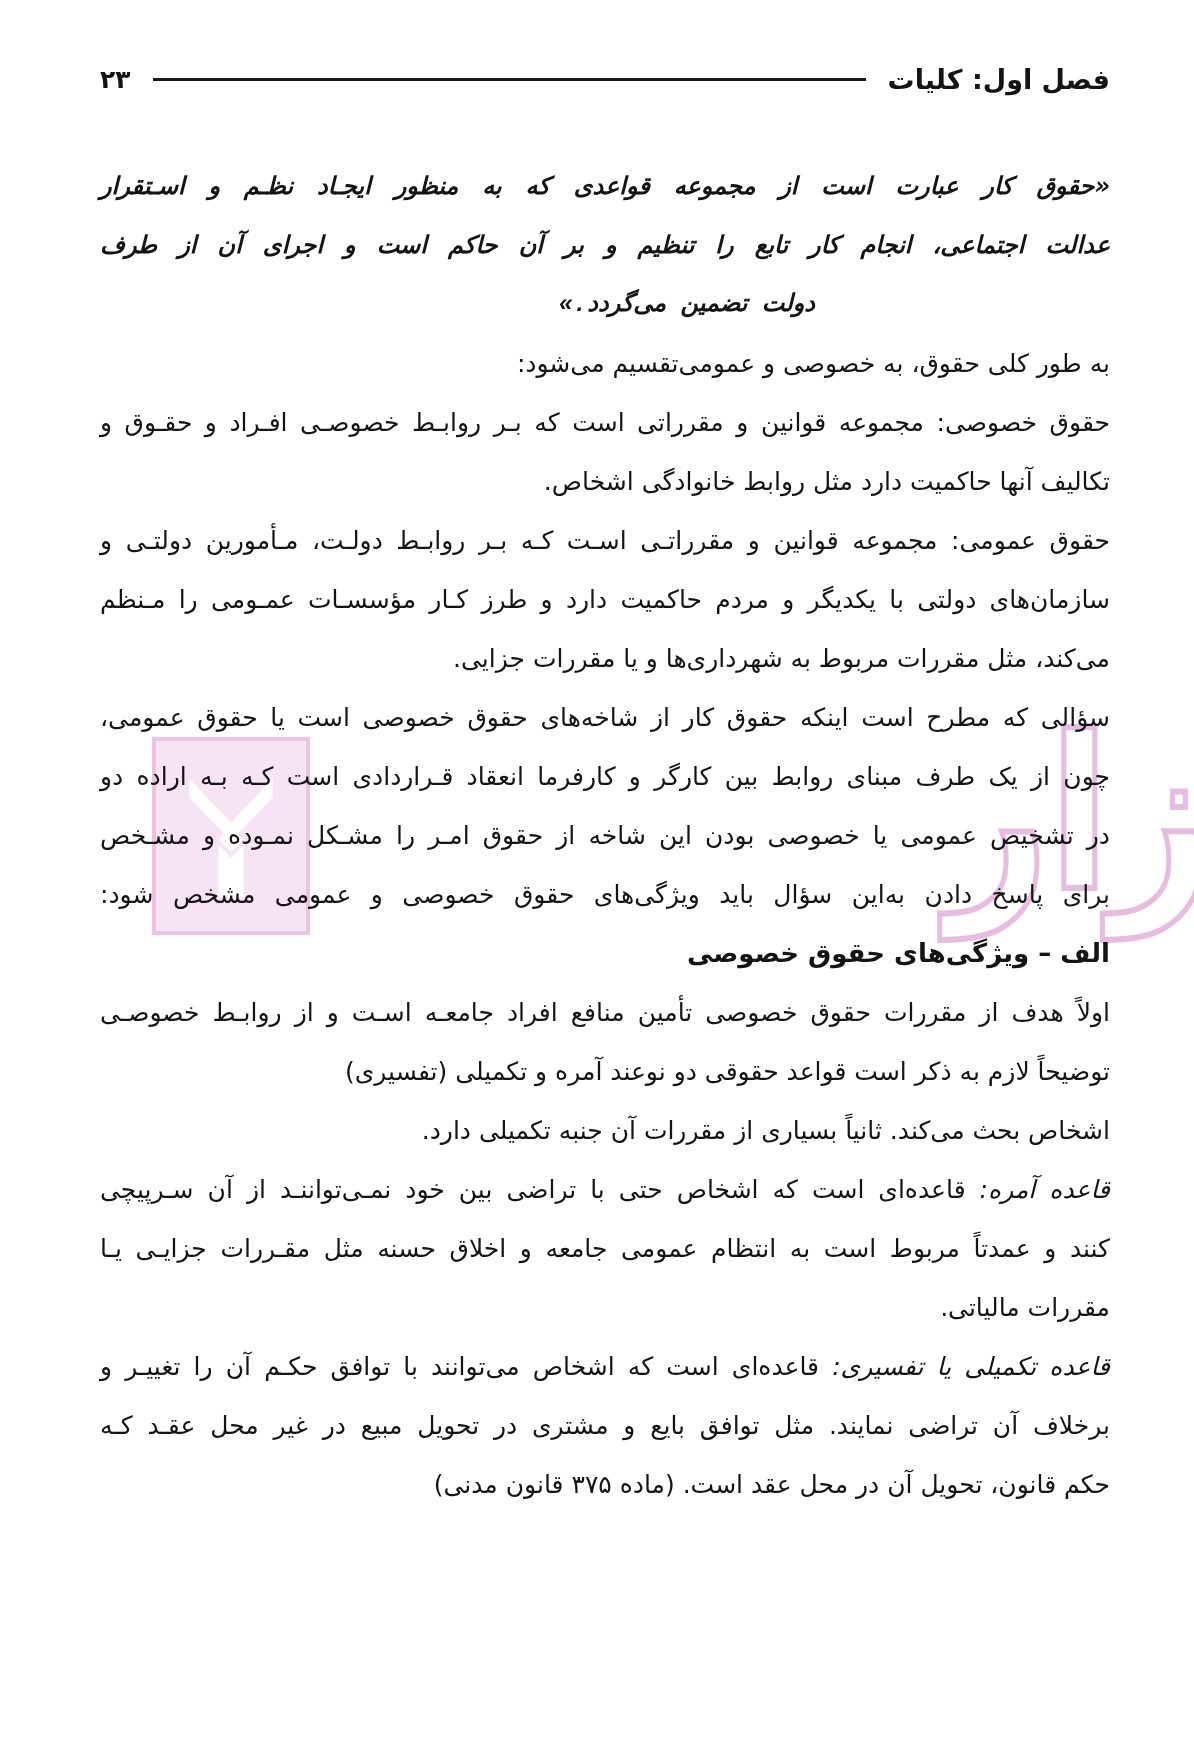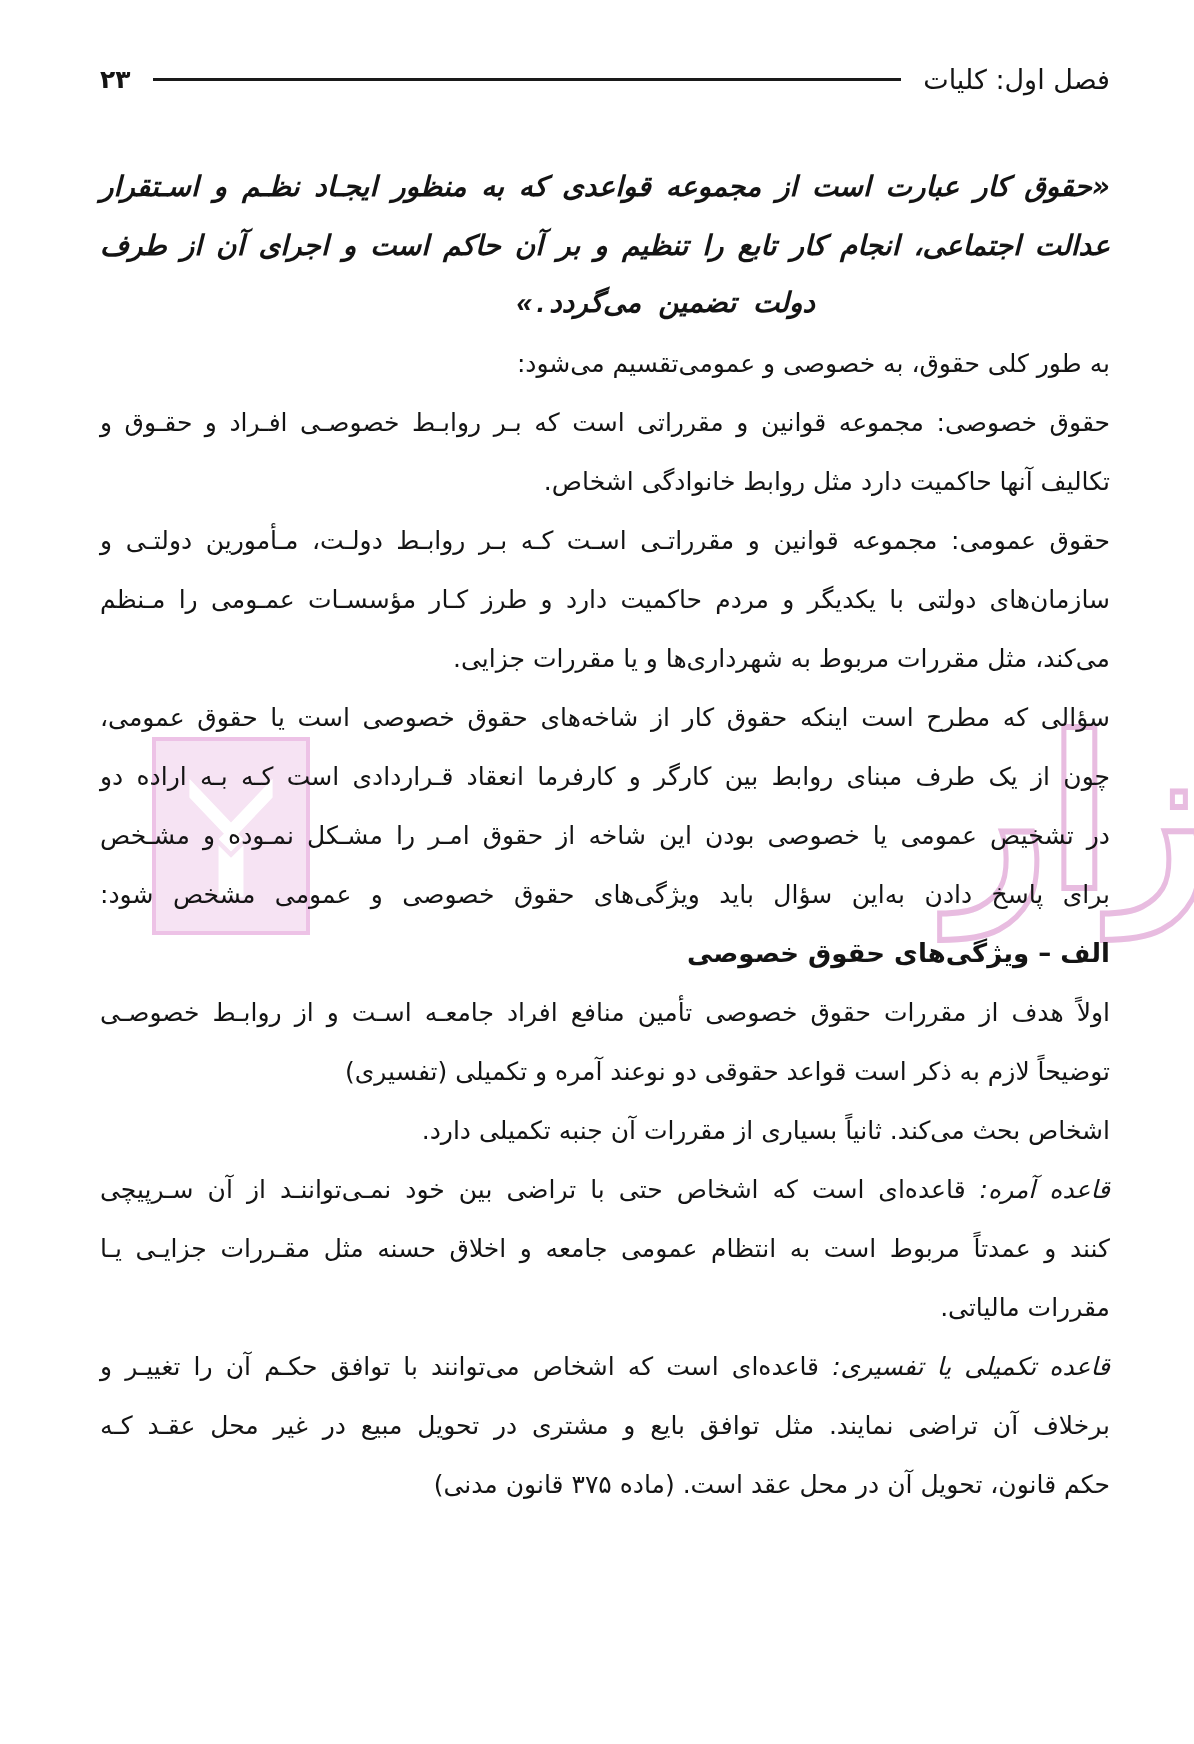--- a/index.html
+++ b/index.html
@@ -7,40 +7,40 @@
     width:1194px;height:1744px;position:relative;overflow:hidden;
     background:#ffffff;color:#141414;
     font-family:"DejaVu Sans", sans-serif;
     direction:rtl;
   }
   
   .page-header{
     position:absolute;top:64px;right:84px;left:100px;
     display:flex;align-items:center;gap:22px;z-index:3;
   }
-  .chapter-title{font-weight:normal;font-size:27px;white-space:nowrap;}
+  .chapter-title{font-weight:bold;font-size:27px;white-space:nowrap;}
   .header-rule{flex:1;height:3px;border-top:2px solid #1a1a1a;border-bottom:1px solid #1a1a1a;box-sizing:border-box;}
   .page-number{font-weight:bold;font-size:25px;white-space:nowrap;}
   
   .wm-panel{
     position:absolute;left:152px;top:737px;width:150px;height:190px;
     background:#f6e3f3;border:4px solid #edc2e6;z-index:1;
     display:flex;align-items:center;justify-content:center;
   }
   .wm-word{position:absolute;left:292px;top:688px;z-index:1;}
   .wm-word svg{overflow:visible;display:block;}
   
   .content{
     position:absolute;top:157px;right:84px;left:100px;z-index:2;
     font-size:25px;
   }
   .line{height:59px;line-height:59px;}
   .line.j{text-align:justify;text-align-last:justify;}
   .line.r{text-align:right;}
-  .quote{font-weight:bold;font-style:italic;font-size:28px;}
+  .quote{font-weight:bold;font-style:italic;font-size:24px;}
   .q-last{text-align:right;padding-right:295px;font-family:Liberation Mono, monospace;}
   .heading{font-weight:bold;font-size:26px;}
   .b{font-weight:normal;margin-top:30px;}
   .i{font-style:italic;}
 </style>
 </head>
 <body>
 
 <div class="page-header">
   <div class="chapter-title">فصل اول: کلیات</div>

